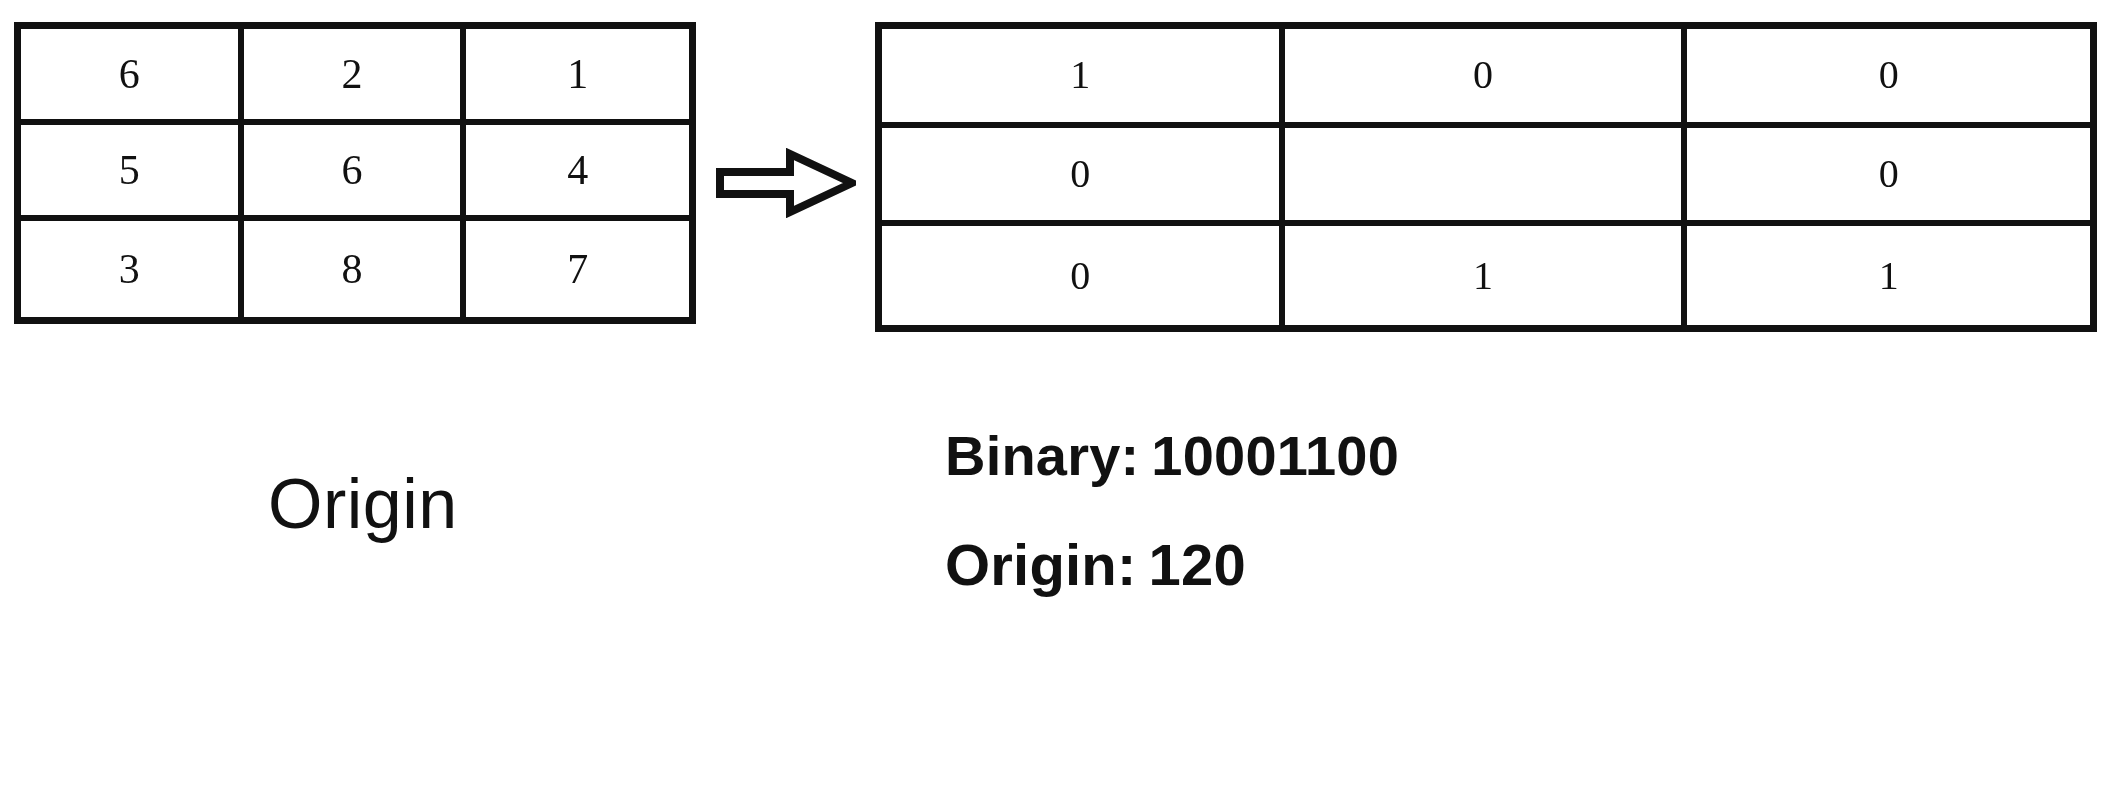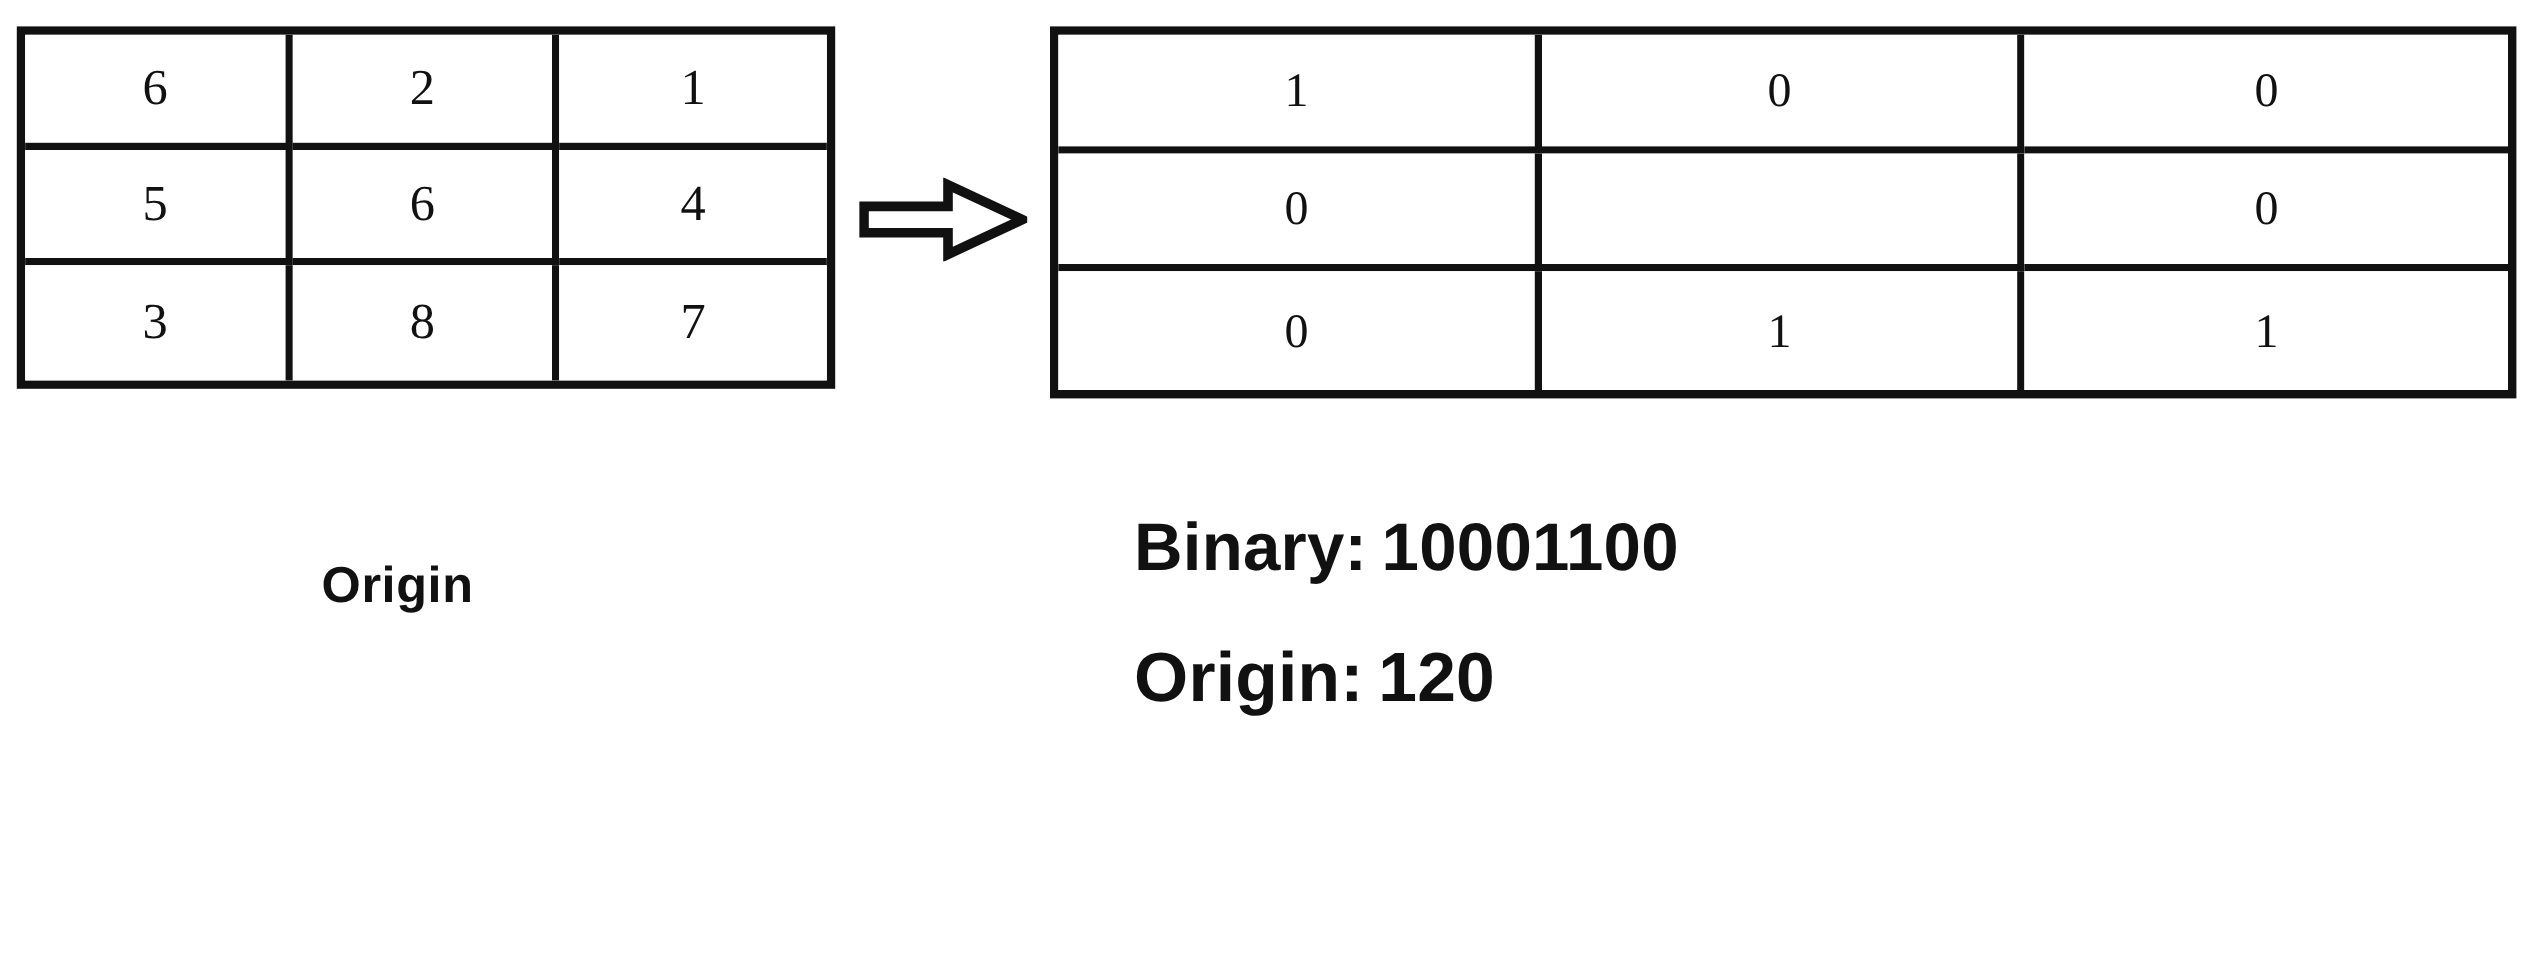--- a/index.html
+++ b/index.html
@@ -73,22 +73,22 @@
 
   
   .caption {
     position: absolute;
     white-space: nowrap;
     color: #111111;
   }
   #origin-caption {
     left: 268px;
     top: 464px;
-    font-size: 42px;
-    font-weight: 700;
+    font-size: 70px;
+    font-weight: 400;
     letter-spacing: 0.5px;
   }
   #binary-line {
     left: 945px;
     top: 423px;
     font-size: 56px;
     font-weight: 700;
     letter-spacing: 0.2px;
   }
   #decimal-line {

